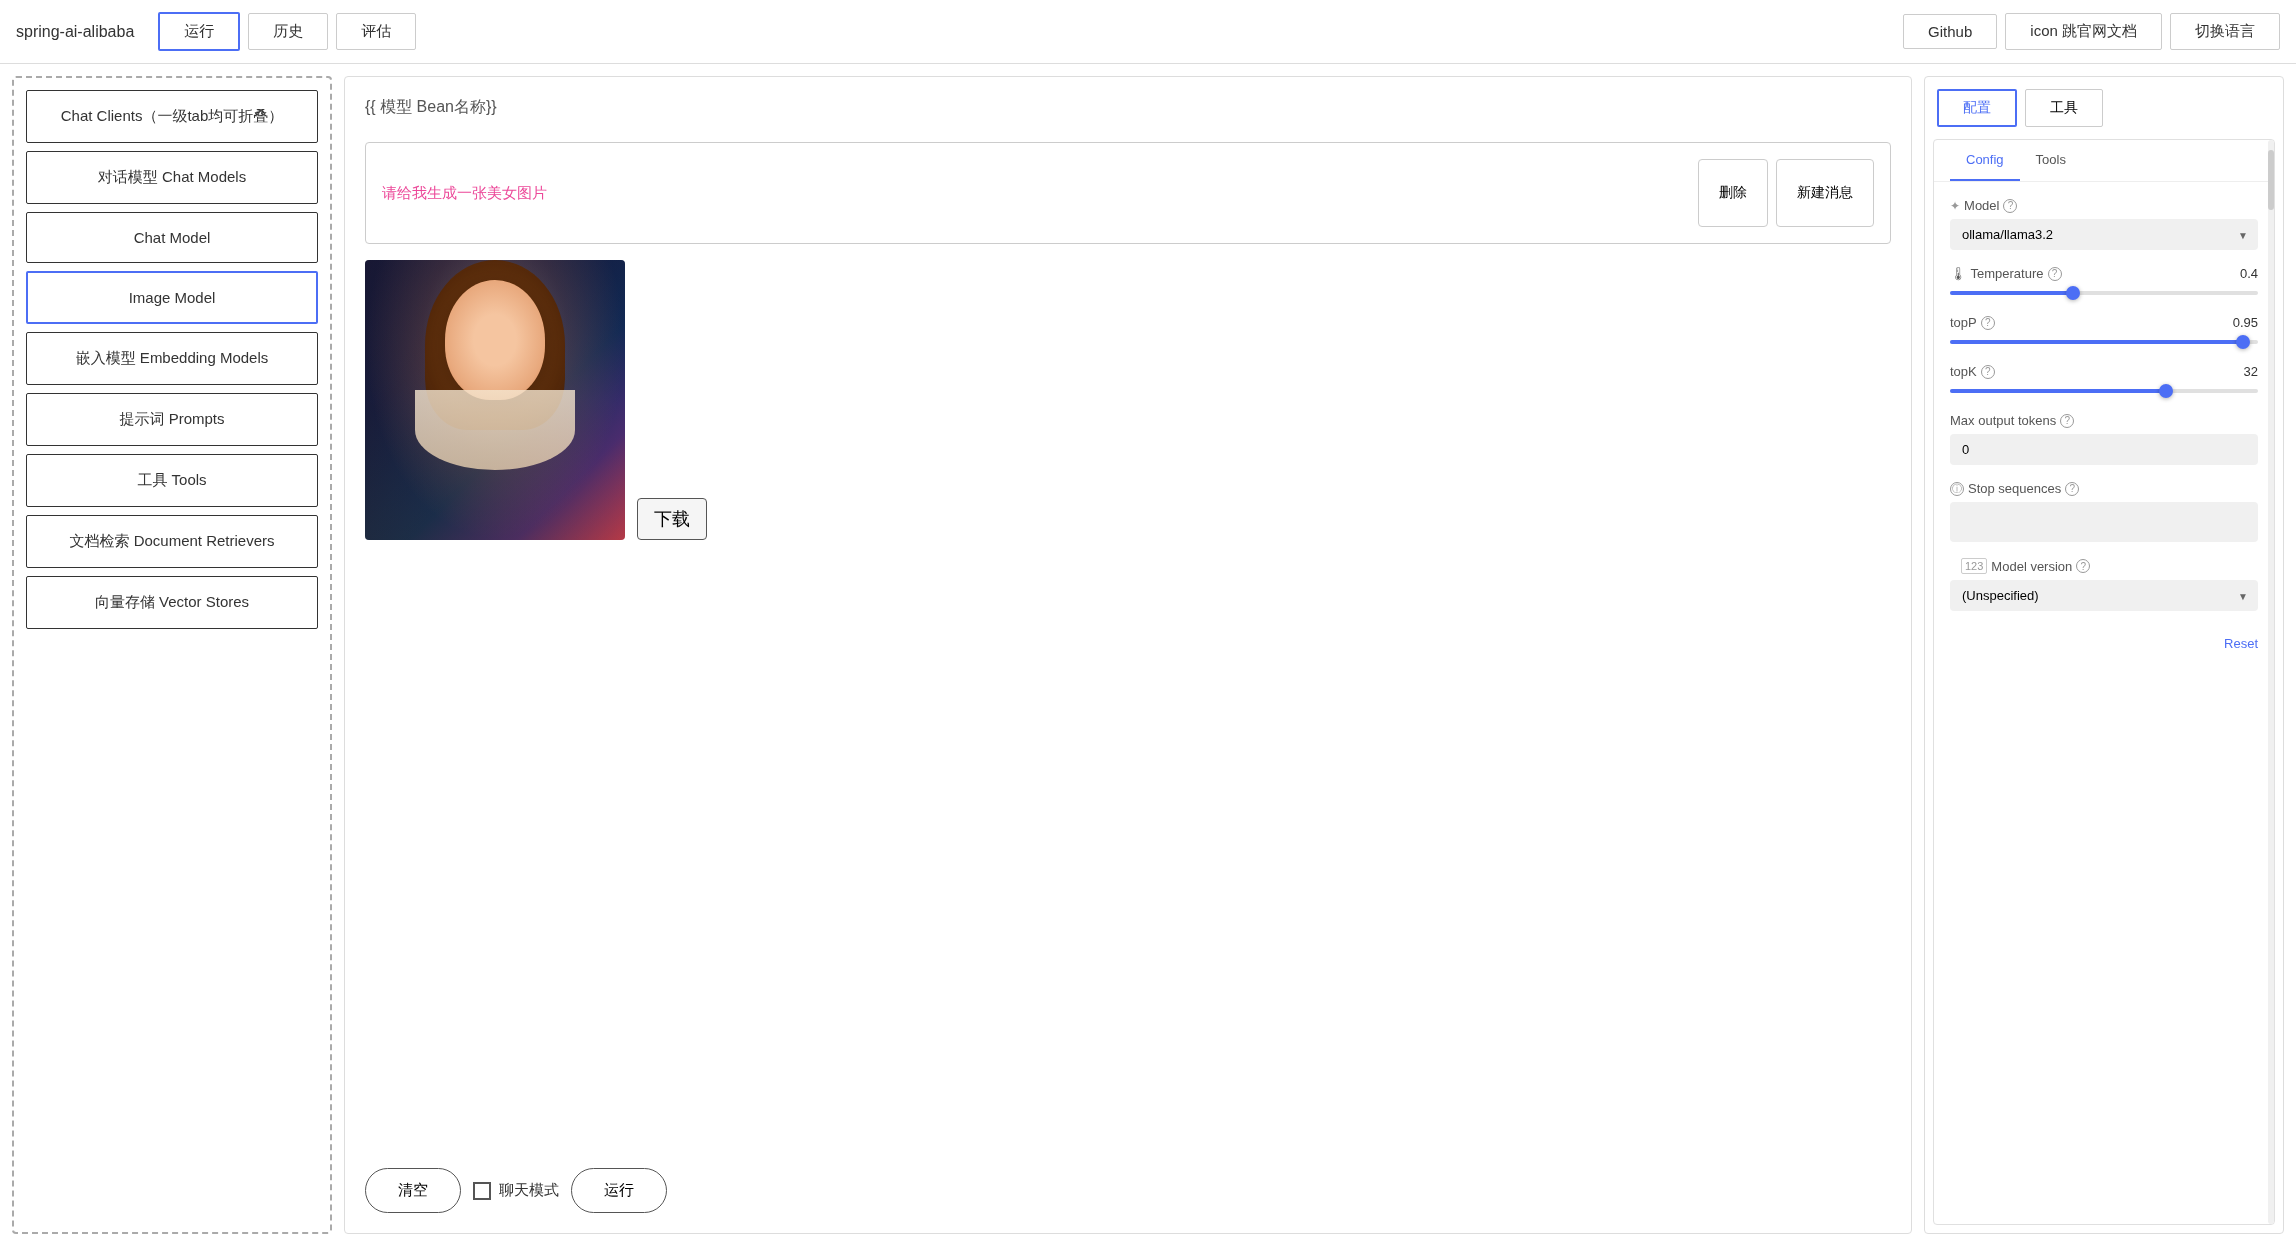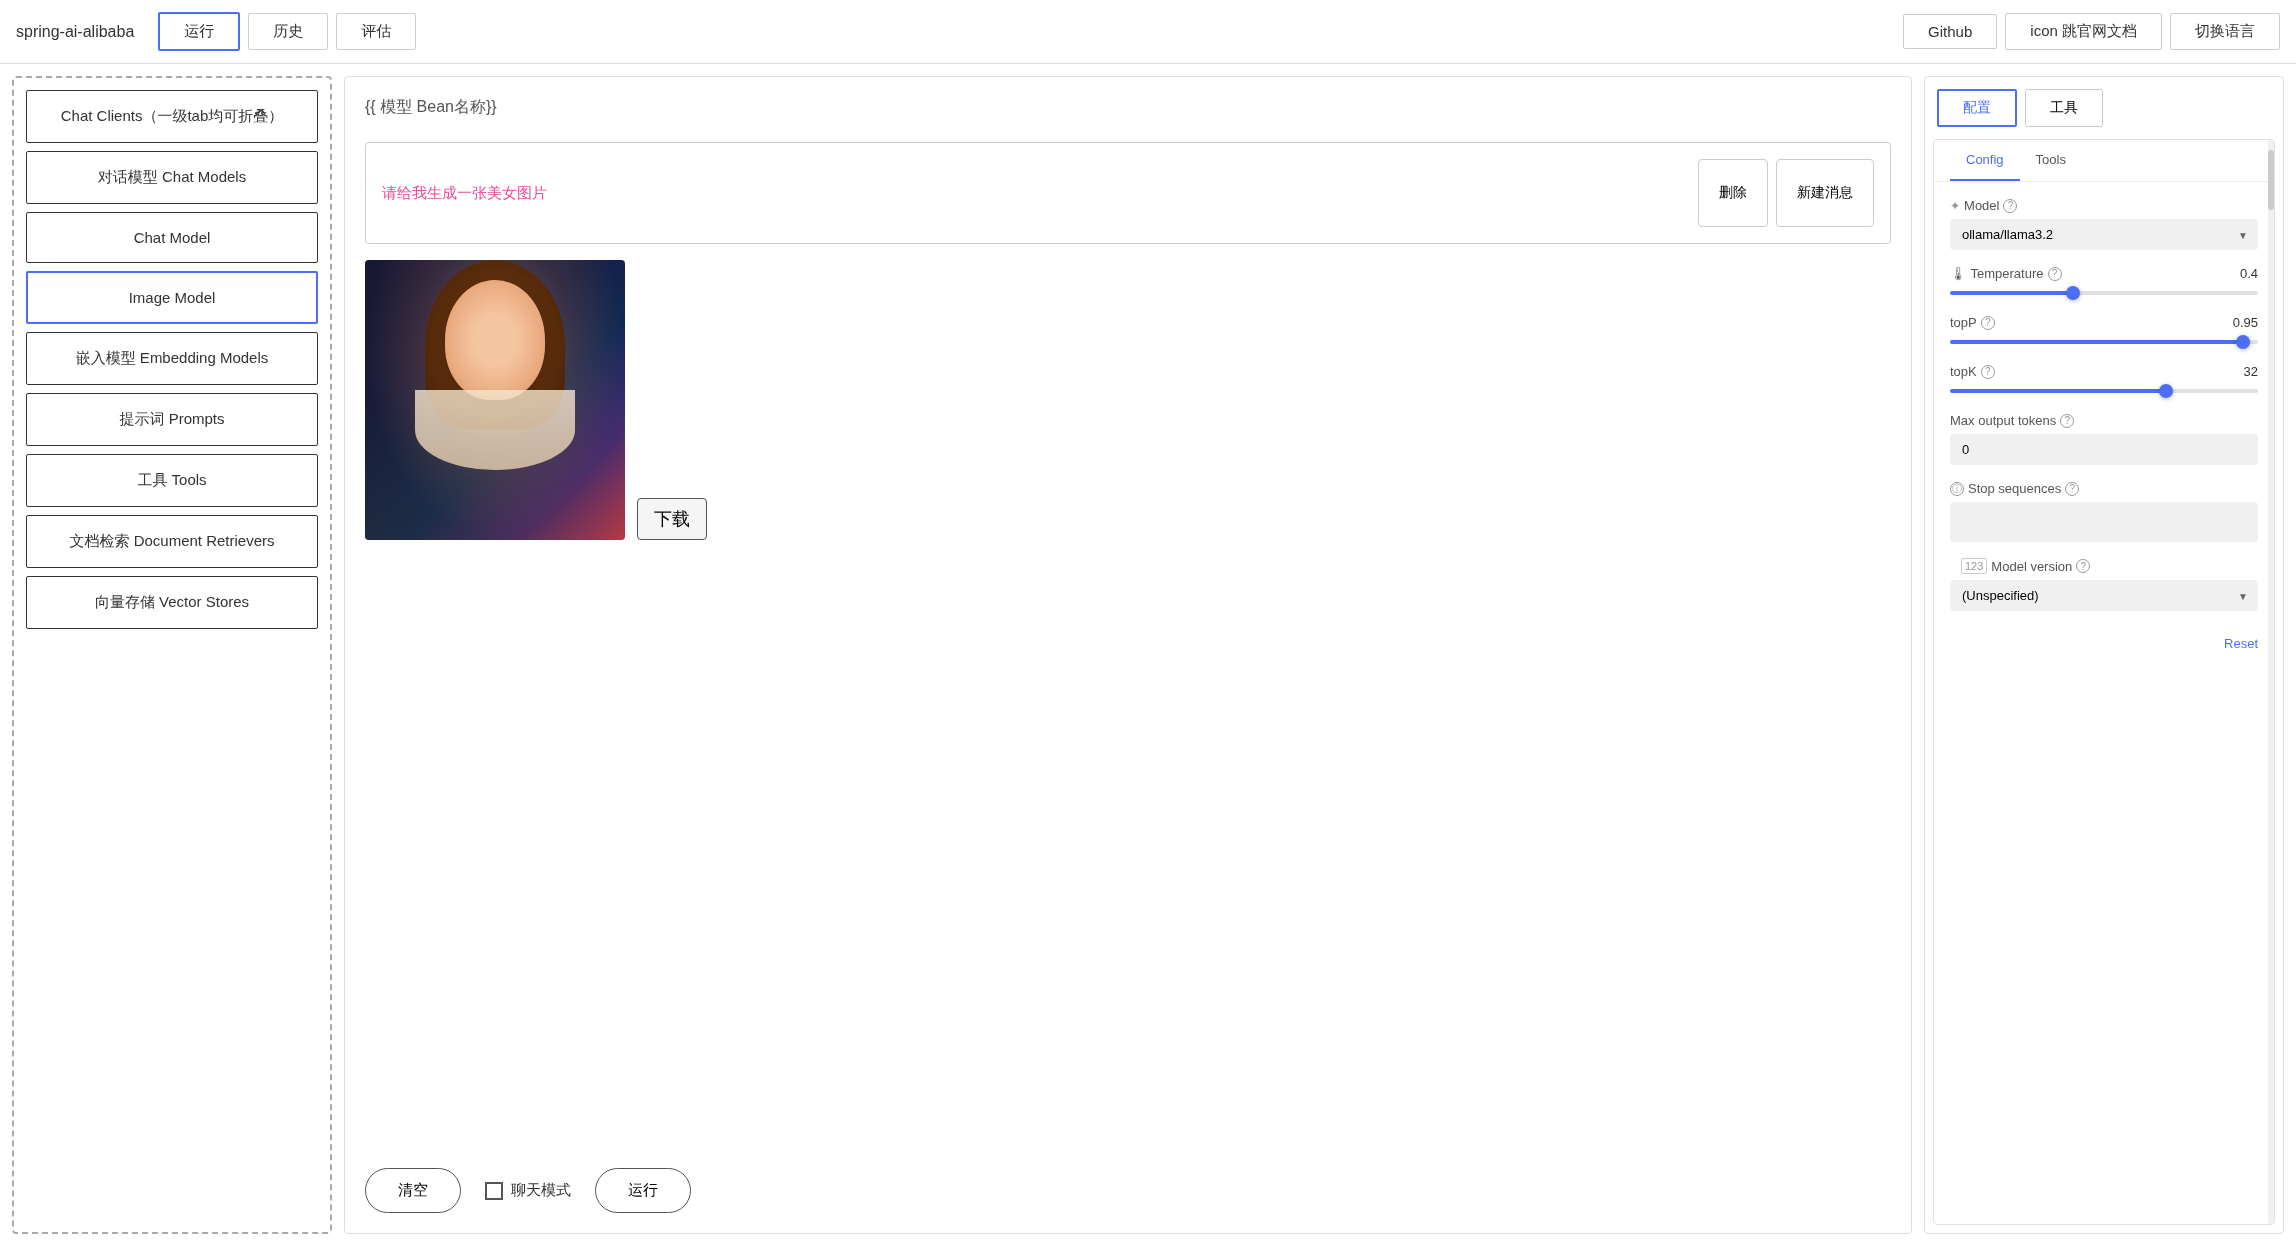--- a/index.html
+++ b/index.html
@@ -174,21 +174,21 @@
       padding: 8px 16px;
       cursor: pointer;
       border-radius: 4px;
       font-size: 18px;
       align-self: flex-end;
     }
 
     .bottom-actions {
       display: flex;
       align-items: center;
-      gap: 24px;
+      gap: 12px;
       margin-top: auto;
       padding-top: 16px;
     }
     .action-btn {
       border: 1.5px solid #555;
       background: #fff;
       padding: 12px 32px;
       cursor: pointer;
       border-radius: 24px;
       font-size: 15px;

